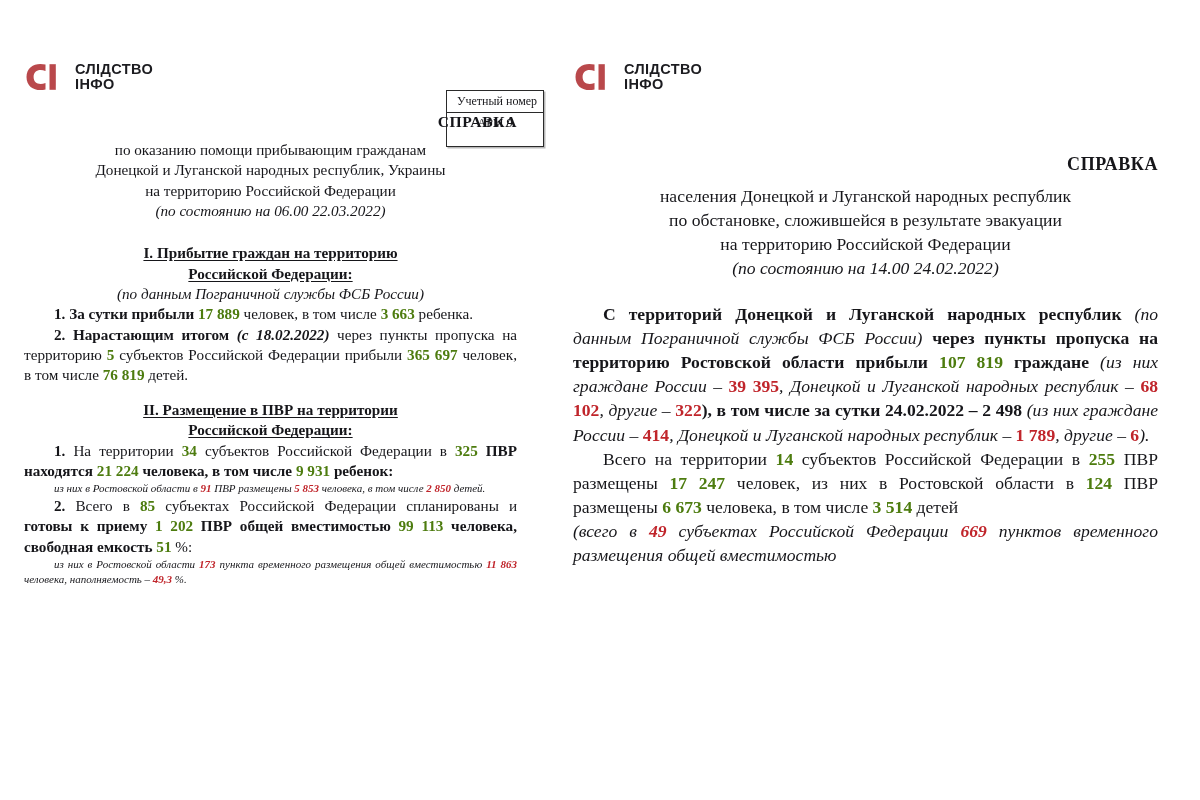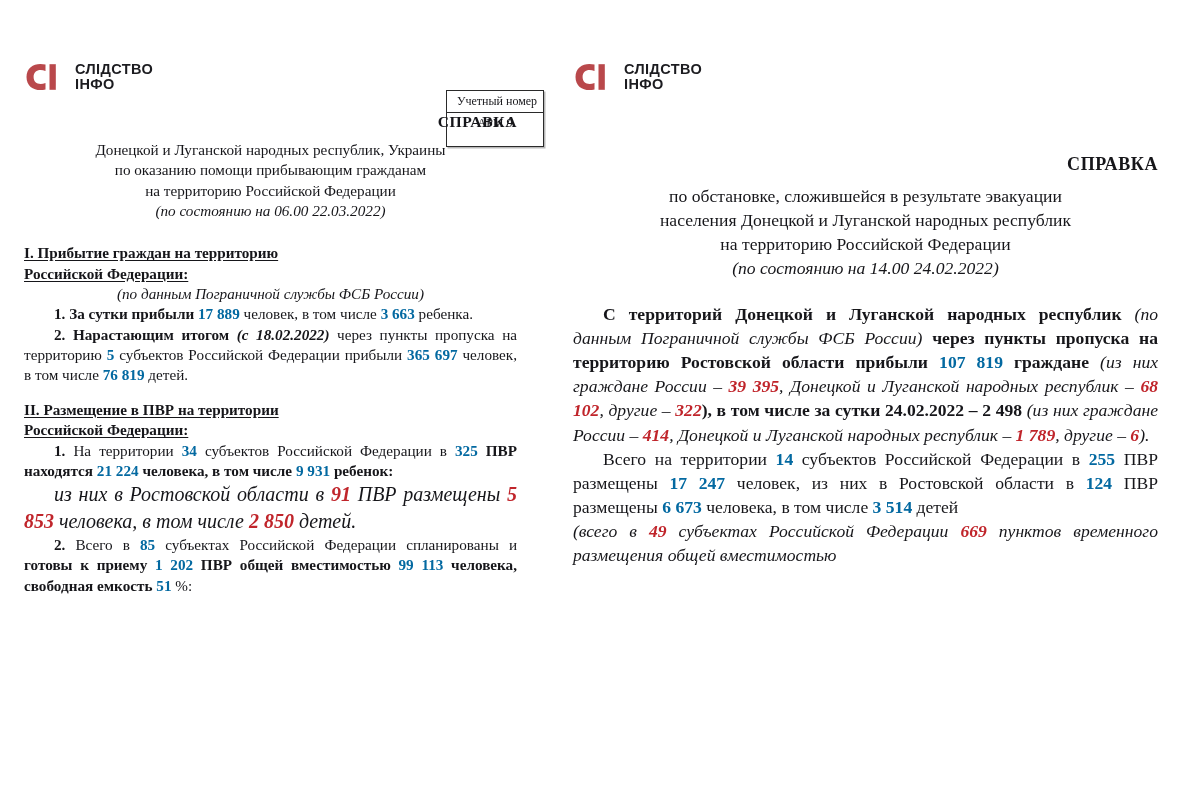--- a/index.html
+++ b/index.html
@@ -73,35 +73,36 @@
   .doc{position:relative;}
   .ttl{
     text-align:right;
     font-weight:bold;
     letter-spacing:.6px;
   }
   .ctr{text-align:center;}
   .just{text-align:justify;text-justify:inter-word;}
   .it{font-style:italic;}
   .bd{font-weight:bold;}
-  .red{color:#0369a1;font-weight:bold;}
-  .redi{color:#c0252b;font-weight:bold;font-style:italic;}
+  .red{color:#4d7c0f;font-weight:bold;}
+  .redi{color:#c0252b;font-weight:bold;}
   .hdg{
+    text-align:center;
     font-weight:bold;
     text-decoration:underline;
     text-underline-offset:2px;
     font-family:Liberation Serif, serif;
   }
   .ind{text-indent:30px;}
 
   
   .page-left .doc{font-size:15.2px;line-height:1.34;}
   .page-left .ttl{font-size:15.6px;}
   .page-left p{margin:0;}
-  .page-left .sub{font-size:20px;}
+  .page-left .sub{font-size:11px;}
 
   
   .page-right .doc{font-size:17.6px;line-height:1.37;}
   .page-right .ttl{font-size:18px;}
   .page-right p{margin:0;}
 
   .gap-s{height:7px;}
   .gap-m{height:14px;}
   .gap-l{height:22px;}
 </style>
@@ -128,22 +129,22 @@
 
     <div class="regbox regbox-left">
       <div class="reg-top">Учетный номер</div>
       <div class="reg-bot">АРМ 9</div>
     </div>
 
     <div class="doc" style="margin-top:18px;">
 
       <p class="ttl">СПРАВКА</p>
       <div class="gap-s"></div>
+      <p class="ctr">по оказанию помощи прибывающим гражданам</p>
       <p class="ctr">Донецкой и Луганской народных республик, Украины</p>
-      <p class="ctr">по оказанию помощи прибывающим гражданам</p>
       <p class="ctr">на территорию Российской Федерации</p>
       <p class="ctr it">(по состоянию на 06.00 22.03.2022)</p>
 
       <div class="gap-l"></div>
 
       <p class="hdg">I. Прибытие граждан на территорию</p>
       <p class="hdg">Российской Федерации:</p>
       <p class="ctr it">(по данным Пограничной службы ФСБ России)</p>
 
       <p class="just ind">
@@ -203,20 +204,29 @@
         <span>субъектах Российской Федерации спланированы и</span>
         <span class="bd">готовы к приему</span>
         <span class="red">1 202</span>
         <span class="bd">ПВР общей вместимостью</span>
         <span class="red">99 113</span>
         <span class="bd">человека, свободная емкость</span>
         <span class="red">51</span>
         <span>%:</span>
       </p>
 
+      <p class="just ind it sub">
+        <span>из них в Ростовской области</span>
+        <span class="redi">173</span>
+        <span>пункта временного размещения общей вместимостью</span>
+        <span class="redi">11 863</span>
+        <span>человека, наполняемость –</span>
+        <span class="redi">49,3</span>
+        <span>%.</span>
+      </p>
 
     </div>
   </div>
 
   <div class="page page-right">
 
     <div class="logo">
       <span class="logo-mark">
         <svg width="42" height="30" viewBox="0 0 42 30" xmlns="http://www.w3.org/2000/svg">
           <path d="M21.5 2.6 C12.5 0.2 2.5 4.0 2.5 15.0 C2.5 26.0 12.5 29.8 21.5 27.4 L21.5 21.0 C15.0 23.4 9.6 21.2 9.6 15.0 C9.6 8.8 15.0 6.6 21.5 9.0 Z" fill="#b9484b"></path>
@@ -227,22 +237,22 @@
       <span class="logo-words">
         <span>СЛІДСТВО</span>
         <span>ІНФО</span>
       </span>
     </div>
 
     <div class="doc" style="margin-top:58px;">
 
       <p class="ttl">СПРАВКА</p>
       <div class="gap-s"></div>
+      <p class="ctr">населения Донецкой и Луганской народных республик</p>
       <p class="ctr">по обстановке, сложившейся в результате эвакуации</p>
-      <p class="ctr">населения Донецкой и Луганской народных республик</p>
       <p class="ctr">на территорию Российской Федерации</p>
       <p class="ctr it">(по состоянию на 14.00 24.02.2022)</p>
 
       <div class="gap-l"></div>
 
       <p class="just ind">
         <span class="bd">С территорий Донецкой и Луганской народных республик</span>
         <span class="it">(по данным Пограничной службы ФСБ России)</span>
         <span class="bd">через пункты пропуска на территорию Ростовской области прибыли</span>
         <span class="red">107 819</span>

